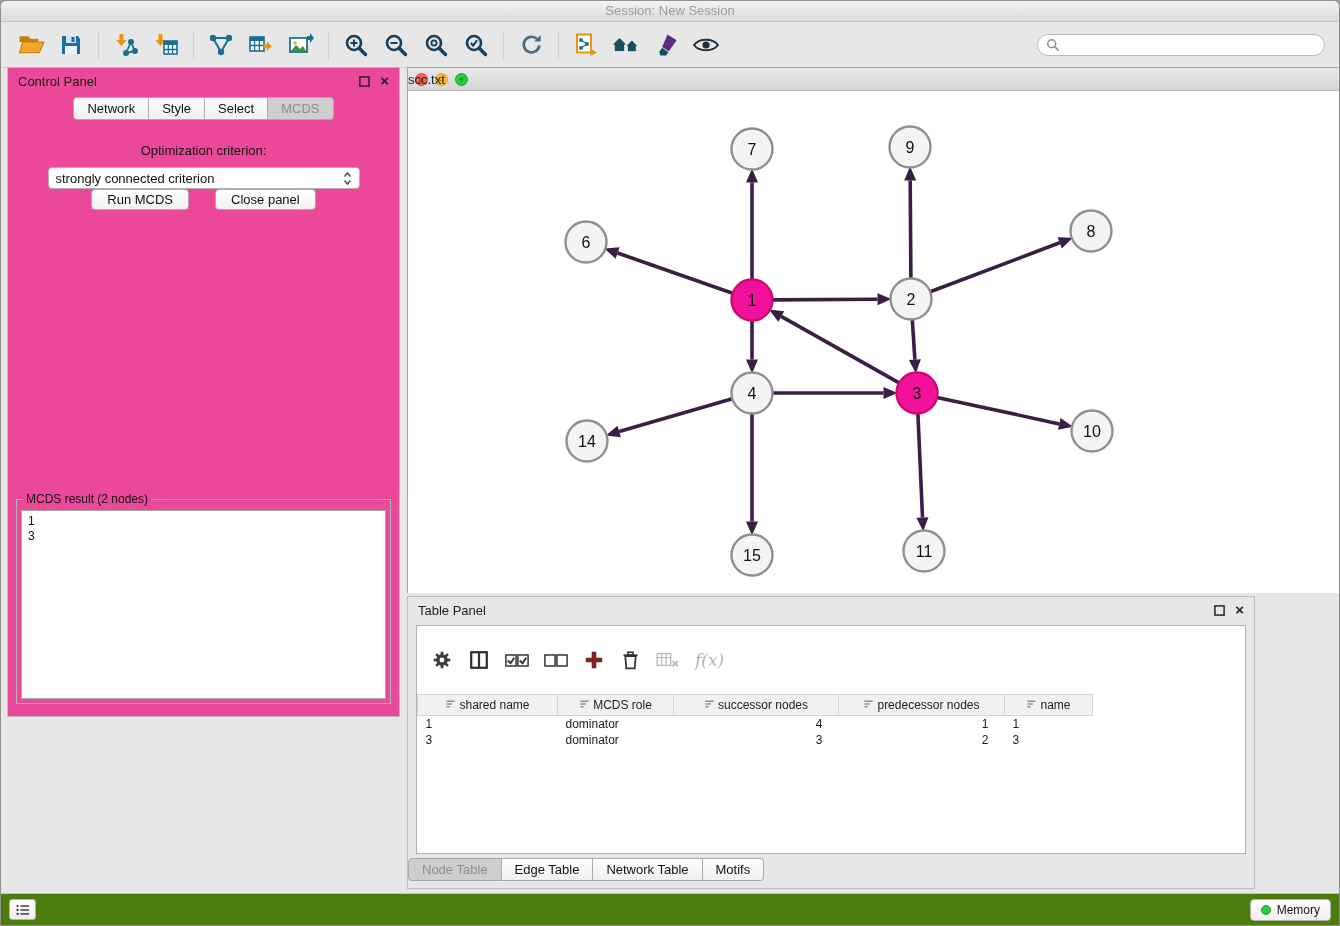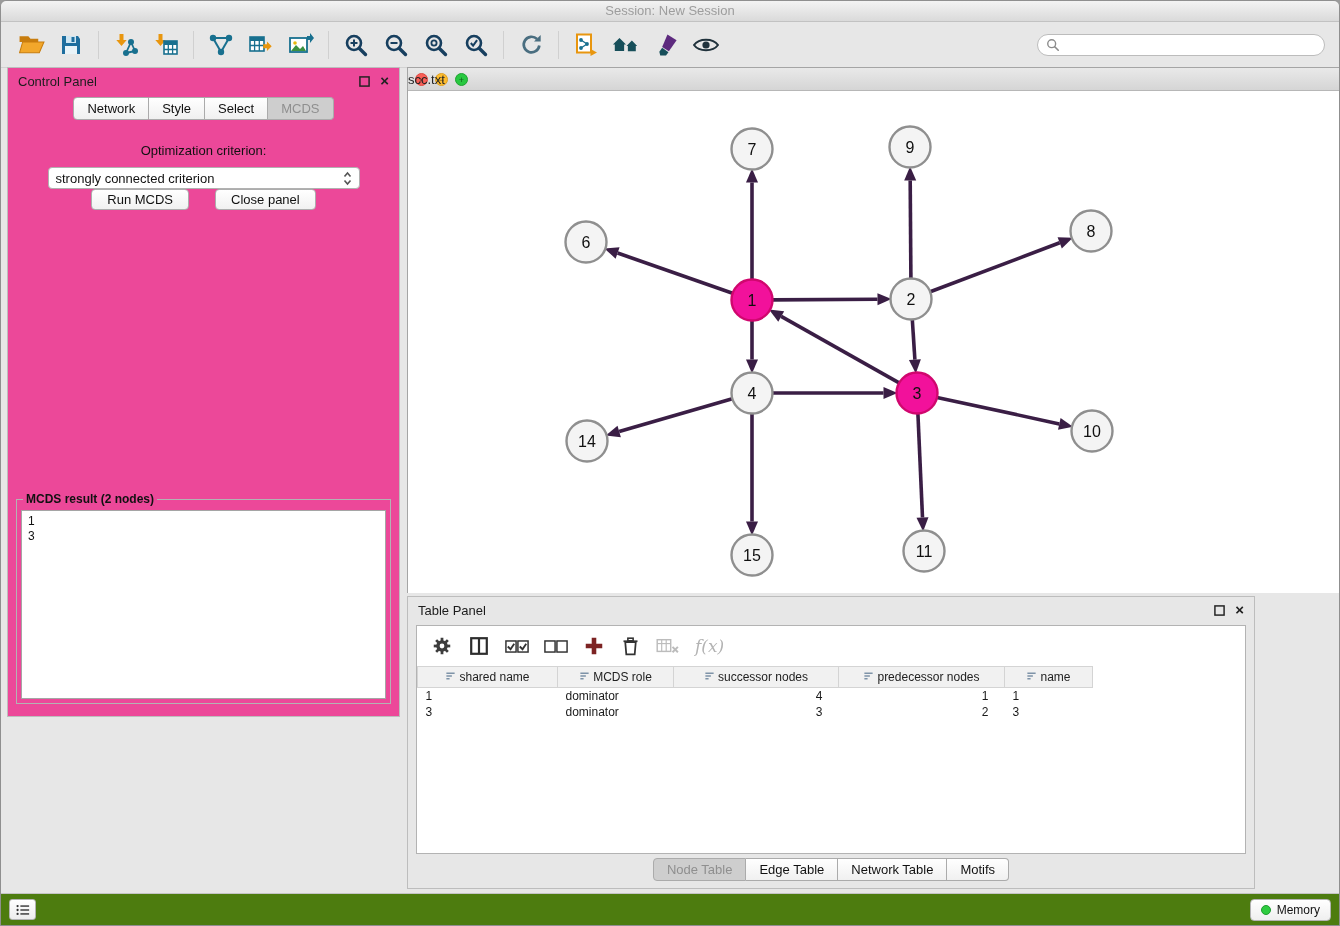--- a/index.html
+++ b/index.html
@@ -35,21 +35,21 @@
   .opt-label{text-align:center;margin-top:23px;font-size:13px;color:#111;}
   .dropdown{margin:9px auto 0;width:312px;height:22px;background:#fff;border:1px solid #b1b1b1;
             border-radius:4px;display:flex;align-items:center;padding:0 7px;font-size:13px;
             box-sizing:border-box;cursor:pointer;}
   .dropdown .dd-label{flex:1;color:#111;}
   .btnrow{display:flex;justify-content:center;gap:26px;margin-top:0;}
   .pbtn{height:21px;padding:0 15px;font-size:13px;border:1px solid #adadad;border-radius:4px;
         background:linear-gradient(#ffffff,#f1f1f1);color:#111;cursor:pointer;}
   fieldset.result{position:absolute;left:8px;top:424px;right:8px;bottom:12px;border:1px solid #b3b3b3;
                   margin:0;padding:4px;box-sizing:border-box;}
-  fieldset.result legend{font-size:12px;padding:0 3px;margin-left:2px;color:#111;font-weight:bold;}
+  fieldset.result legend{font-size:12px;padding:0 3px;margin-left:2px;color:#111;}
   .result-box{width:100%;height:100%;background:#fff;border:1px solid #a5a5a5;box-sizing:border-box;
               font-size:12px;padding:3px 6px;overflow:auto;}
   .result-line{line-height:15px;color:#111;}
   
   .net-window{position:absolute;left:406px;top:66px;width:934px;height:526px;
               border:1px solid #a5a5a5;box-sizing:border-box;background:#fff;}
   .net-titlebar{height:22px;background:linear-gradient(#e9e9e9,#d5d5d5);border-bottom:1px solid #b7b7b7;
                 position:relative;display:flex;align-items:center;padding:0 7px;cursor:default;}
   .tl{width:13px;height:13px;border-radius:50%;margin-right:7px;font-size:9px;line-height:12px;
       text-align:center;color:rgba(0,0,0,.55);box-sizing:border-box;cursor:pointer;}
@@ -57,37 +57,37 @@
   .tl.yellow{background:#febc2e;border:1px solid #dfa023;}
   .tl.green{background:#28c840;border:1px solid #1fa231;}
   .net-title{position:absolute;left:0;right:0;text-align:left;font-size:13px;color:#242424;pointer-events:none;}
   #network-svg{display:block;width:932px;height:502px;background:#fff;}
   #network-svg text{font-family:"Liberation Sans",sans-serif;}
   
   .table-panel{position:absolute;left:406px;top:595px;width:848px;height:293px;
                background:#e7e7e7;border:1px solid #bdbdbd;box-sizing:border-box;}
   .table-content{position:absolute;left:8px;right:8px;top:28px;bottom:34px;background:#fff;
                  border:1px solid #b3b3b3;overflow:hidden;}
-  .table-toolbar{height:40px;display:flex;align-items:center;gap:15px;padding:0 14px;background:#fff;}
+  .table-toolbar{height:40px;display:flex;align-items:center;gap:15px;padding:14px 14px;background:#fff;}
   .ttbtn{background:none;border:none;padding:0;display:flex;align-items:center;cursor:pointer;}
   .ttbtn.disabled{cursor:default;}
   .fx{font-family:"DejaVu Serif",serif;font-style:italic;color:#b3b3b3;font-size:17px;}
   table.datatable{border-collapse:collapse;width:100%;font-size:12px;table-layout:fixed;}
   table.datatable th{background:#f1f1f1;border:1px solid #d4d4d4;height:18px;font-weight:normal;
                      color:#222;text-align:center;overflow:hidden;white-space:nowrap;}
   table.datatable th.filler{background:#fff;border:none;}
   table.datatable th:nth-child(1){width:137px;}
   table.datatable th:nth-child(2){width:113px;}
   table.datatable th:nth-child(3){width:162px;}
   table.datatable th:nth-child(4){width:163px;}
   table.datatable th:nth-child(5){width:85px;}
   table.datatable td{height:16px;padding:0 8px;color:#1a1a1a;overflow:hidden;white-space:nowrap;}
   table.datatable td.col2,table.datatable td.col3{text-align:right;padding-right:16px;}
   .sort-ic{margin-right:3px;vertical-align:-1px;}
-  .table-tabs{position:absolute;left:0;right:0;bottom:7px;display:flex;justify-content:center;}
+  .table-tabs{position:absolute;left:0;right:0;bottom:7px;display:flex;justify-content:flex-start;}
   
   .statusbar{position:absolute;left:0;right:0;bottom:0;height:32px;background:#4d7c0f;
              border-top:1px solid #c4c4c4;display:flex;align-items:center;padding:0 8px;box-sizing:border-box;}
   .status-left{width:27px;height:21px;border:1px solid #b3b3b3;border-radius:3px;
                background:linear-gradient(#fff,#ededed);display:flex;align-items:center;
                justify-content:center;padding:0;cursor:pointer;}
   .memory-btn{margin-left:auto;height:22px;border:1px solid #b3b3b3;border-radius:4px;
               background:linear-gradient(#ffffff,#efefef);display:flex;align-items:center;gap:6px;
               padding:0 10px;font-size:12px;color:#111;cursor:pointer;}
   .dot{width:10px;height:10px;border-radius:50%;background:#2ecc40;border:1px solid #1f9c30;box-sizing:border-box;}

